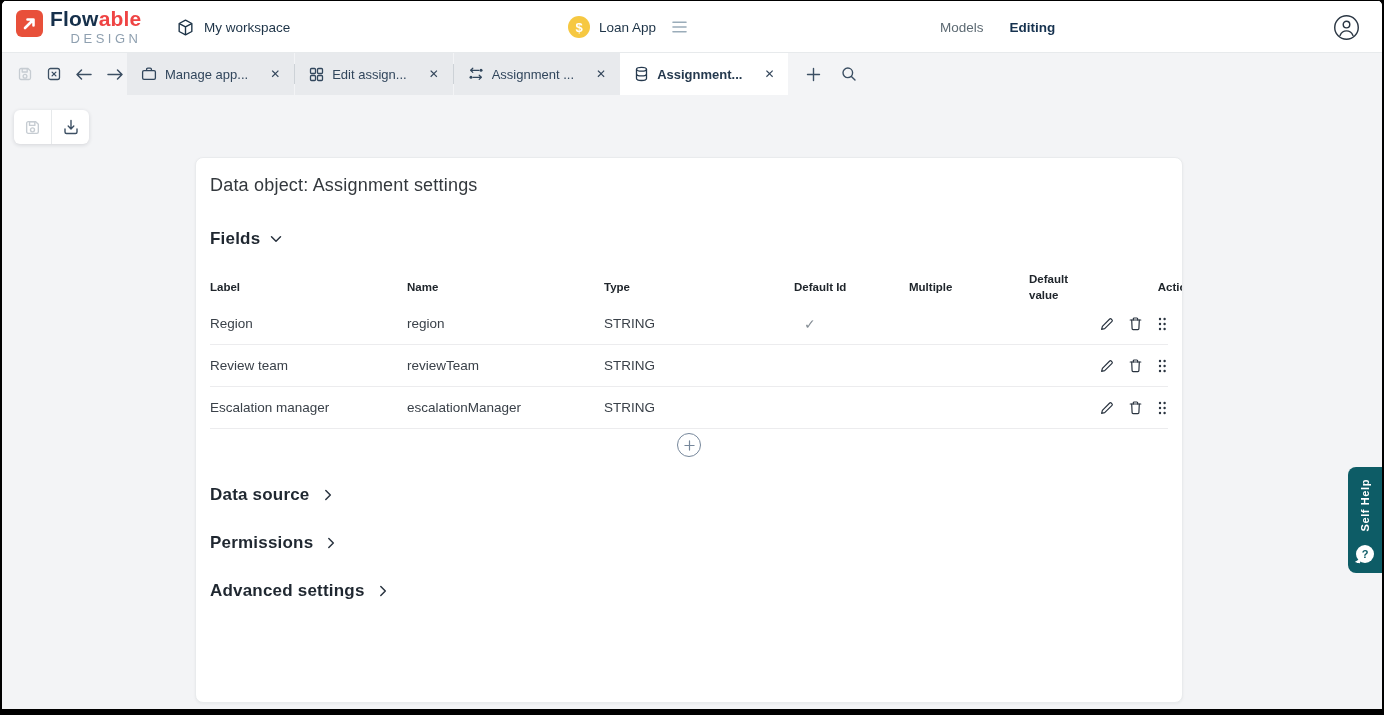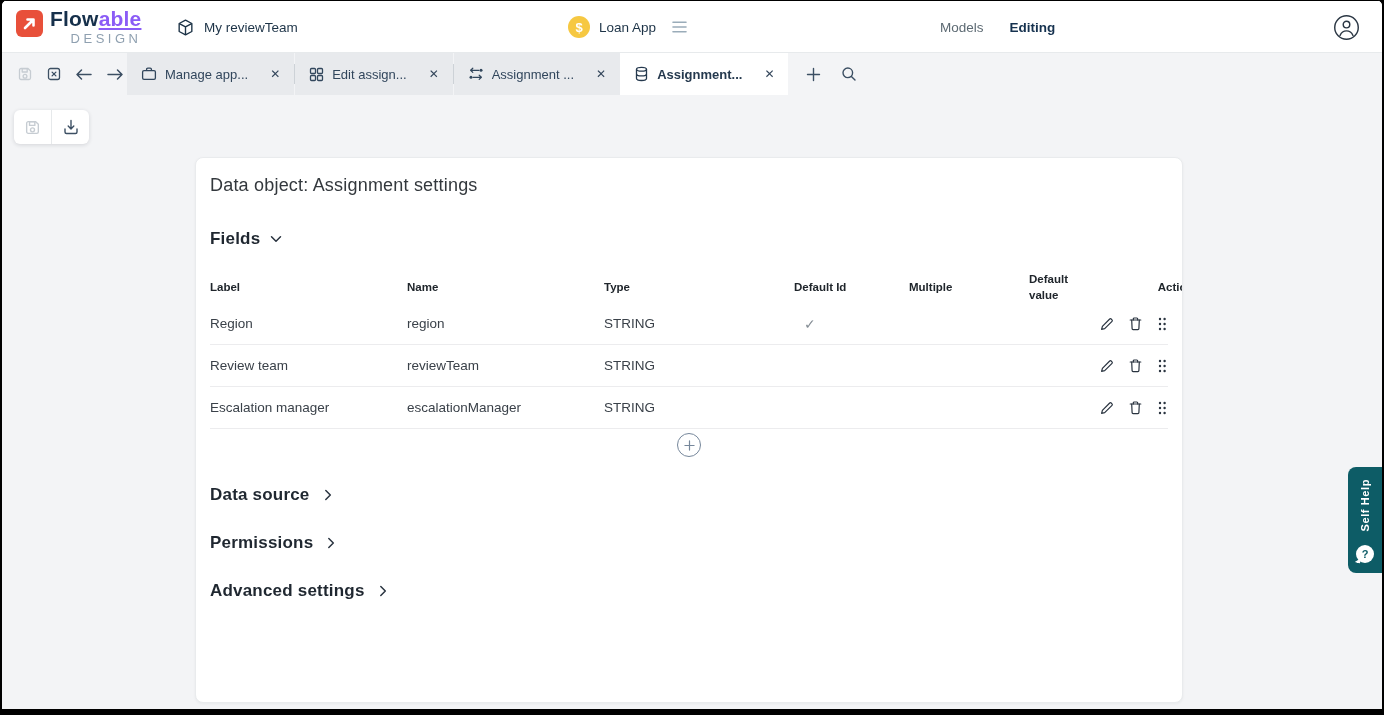--- a/index.html
+++ b/index.html
@@ -19,21 +19,21 @@
     position: relative; height: 52px; background: #fff;
     border-bottom: 1px solid #e7eaec;
   }
   .logo { position: absolute; left: 14px; top: 7px; display: flex; gap: 7px; align-items: flex-start; }
   .logo-mark {
     width: 27px; height: 27px; border-radius: 6px; background: #e8503a;
     display: flex; align-items: center; justify-content: center; margin-top: 2px;
   }
   .logo-word { font-size: 21px; font-weight: 700; letter-spacing: .2px; line-height: 22px; }
   .logo-word .b { color: #16304b; }
-  .logo-word .l { color: #8b5cf6; text-decoration: underline; }
+  .logo-word .l { color: #ef4444; }
   .logo-sub { font-size: 13px; letter-spacing: 3.5px; color: #8fa0b0; font-weight: 400; text-align: right; margin-top: 1px; }
 
   .hgroup { position: absolute; top: 0; height: 52px; display: flex; align-items: center; gap: 9px; }
   .workspace { left: 174px; cursor: pointer; }
   .appgroup  { left: 566px; cursor: pointer; }
   .hlabel { font-size: 13.5px; color: #1d3347; font-weight: 500; }
   .app-badge {
     width: 22px; height: 22px; border-radius: 50%; background: #f6c842;
     color: #fff; font-size: 13px; font-weight: 700;
     display: flex; align-items: center; justify-content: center;
@@ -151,21 +151,21 @@
       </div>
     </div>
 
     <div class="hgroup workspace">
       <span>
         <svg width="19" height="19" viewBox="0 0 18 18" fill="none" stroke="#1d3347" stroke-width="1.3" stroke-linejoin="round">
             <path d="M9 2l6 3.2v7.6L9 16l-6-3.2V5.2z"></path>
             <path d="M3.2 5.3L9 8.5l5.8-3.2M9 8.5V16"></path>
           </svg>
       </span>
-      <span class="hlabel">My reviewTeam</span>
+      <span class="hlabel">My workspace</span>
     </div>
 
     <div class="hgroup appgroup">
       <span class="app-badge">$</span>
       <span class="hlabel">Loan App</span>
       <span class="burger">
         <svg width="17" height="14" viewBox="0 0 17 14" stroke="#9aacb9" stroke-width="1.6" stroke-linecap="round">
             <path d="M2 2.2h13M2 7h13M2 11.8h13"></path>
           </svg>
       </span>

